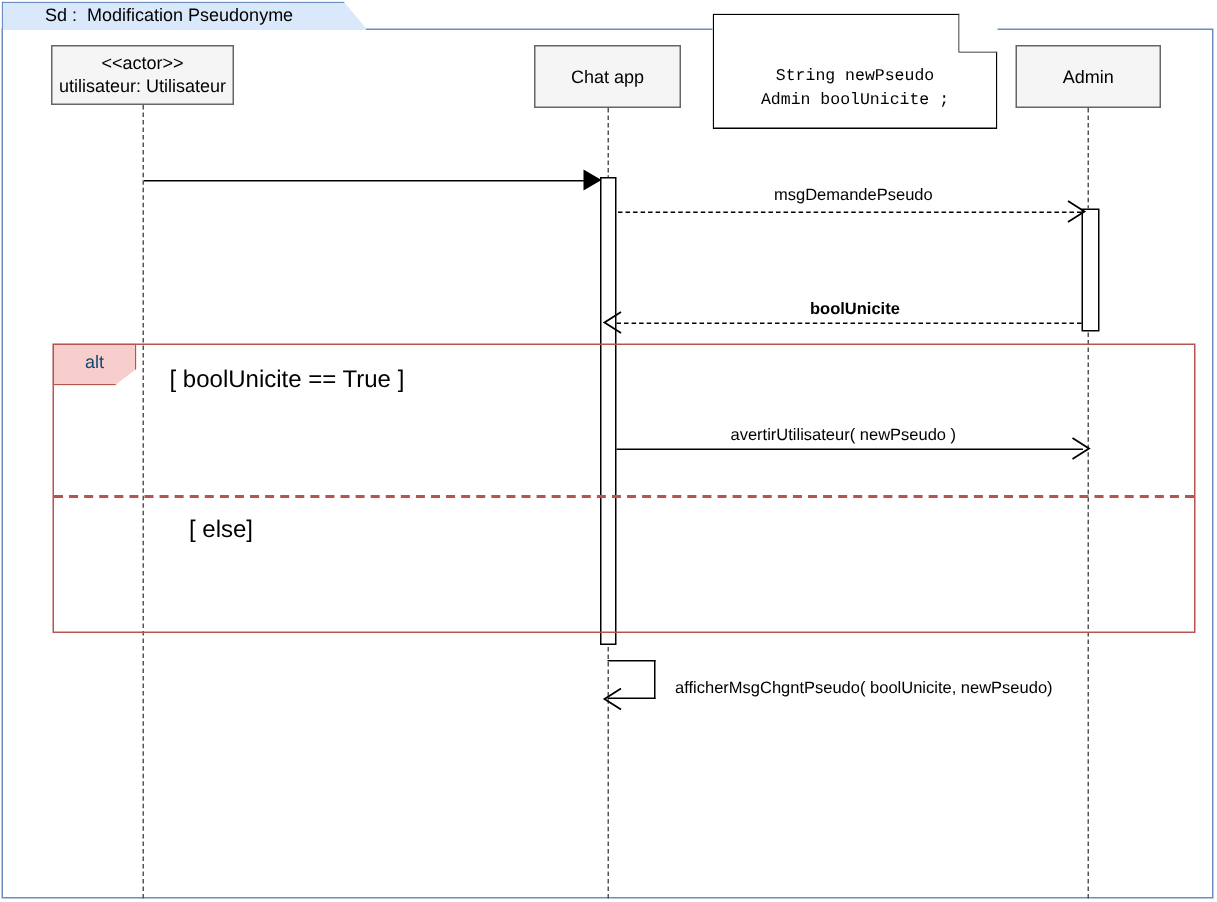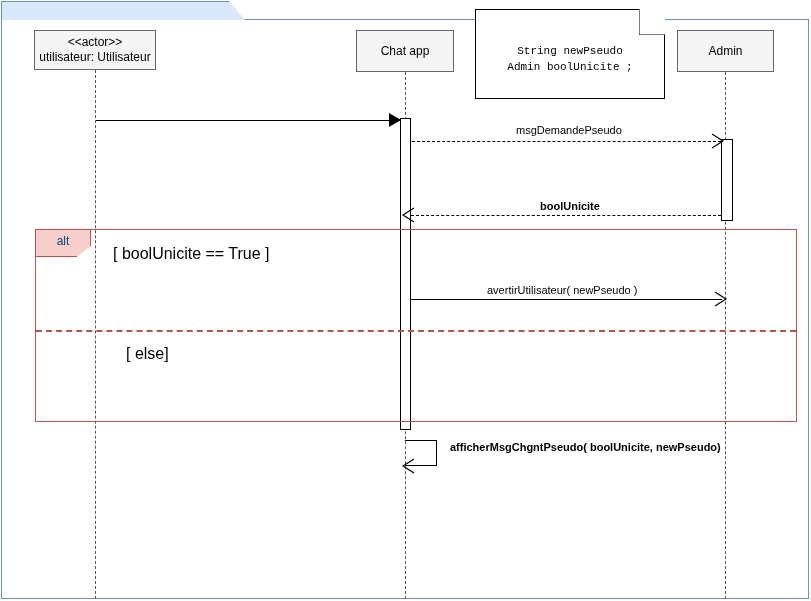--- a/index.html
+++ b/index.html
@@ -184,39 +184,40 @@
     border-bottom: 1px solid #000000;
   }
 </style>
 </head>
 <body>
 
 <div id="canvas">
 
   <div class="sd-frame"></div>
   <div class="sd-tab"></div>
+  <div class="sd-tab-label">Sd :  Modification Pseudonyme</div>
 
   <div class="lifeline" style="left:95px; top:70px; height:529px;"></div>
   <div class="lifeline" style="left:405px; top:72px; height:527px;"></div>
   <div class="lifeline" style="left:725px; top:72px; height:527px;"></div>
 
   <div class="participant" style="left:34px; top:30px; width:122px; height:40px;">
     <div class="ln">&lt;&lt;actor&gt;&gt;</div>
     <div class="ln">utilisateur: Utilisateur</div>
   </div>
 
   <div class="participant" style="left:356px; top:30px; width:98px; height:42px;">
     <div class="ln">Chat app</div>
   </div>
 
   <div class="participant" style="left:677px; top:30px; width:97px; height:42px;">
     <div class="ln">Admin</div>
   </div>
 
-  <div class="note" style="left:475px; top:9px; width:190px; height:90px; border:none;">
+  <div class="note" style="left:475px; top:9px; width:190px; height:77px; border:none;">
     <div class="note-body"></div>
     <svg class="note-fold" viewBox="0 0 26 26" width="26" height="26">
       <path d="M 0 0 L 26 26 L 0 26 Z" fill="#ffffff" stroke="none" transform="translate(0,0)"></path>
       <path d="M 0 0 L 0 26 L 26 26" fill="#ffffff" stroke="#000000" stroke-width="1"></path>
     </svg>
     <div class="note-text">String newPseudo</div>
     <div class="note-text" style="top:50px;">Admin boolUnicite ;</div>
   </div>
 
   <div class="activation" style="left:400px; top:118px; width:11px; height:312px;"></div>
@@ -251,15 +252,15 @@
   <div class="msg-label" style="left:487px; top:284px;">avertirUtilisateur( newPseudo )</div>
   <div class="msg-line solid" style="left:411px; top:299px; width:311px;"></div>
   <svg class="arrow-svg" style="left:715px; top:292px;" width="14" height="16">
     <path d="M 0 0 L 11 7 L 0 14" fill="none" stroke="#000000" stroke-width="1.2"></path>
   </svg>
 
   <div class="self-msg" style="left:405px; top:440px; width:32px; height:26px;"></div>
   <svg class="arrow-svg" style="left:403px; top:459px;" width="14" height="16">
     <path d="M 11 0 L 0 7 L 11 14" fill="none" stroke="#000000" stroke-width="1.2"></path>
   </svg>
-  <div class="msg-label" style="left:450px; top:441px;font-weight:bold;">afficherMsgChgntPseudo( boolUnicite, newPseudo)</div>
+  <div class="msg-label" style="left:450px; top:453px;">afficherMsgChgntPseudo( boolUnicite, newPseudo)</div>
 
 </div>
 
 </body></html>

